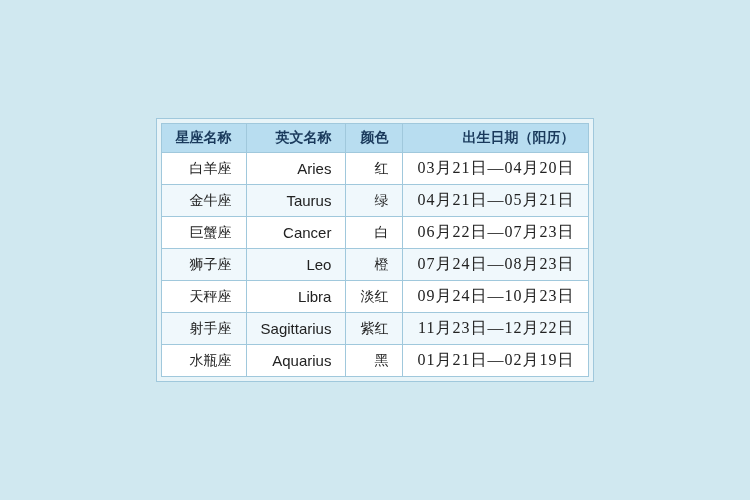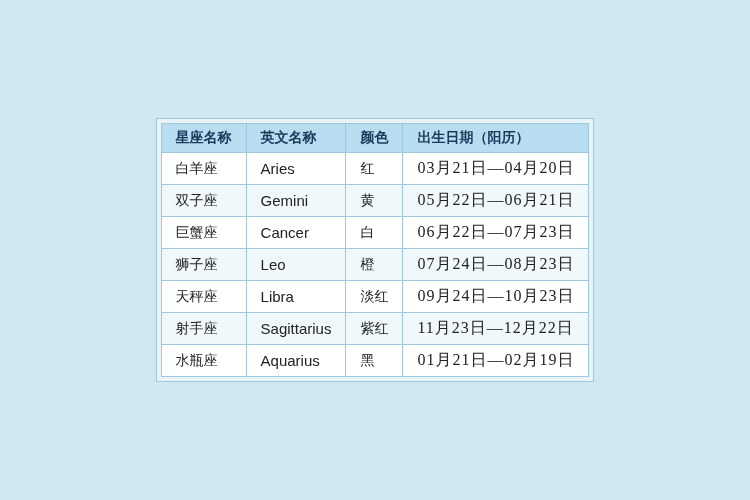--- a/index.html
+++ b/index.html
@@ -22,21 +22,21 @@
     }
 
     table {
       border-collapse: collapse;
       background-color: #ffffff;
     }
 
     th, td {
       border: 1px solid #a0c8dc;
       padding: 5px 14px;
-      text-align: left;
+      text-align: right;
       white-space: nowrap;
       color: #222;
     }
 
     thead th {
       background-color: #b8ddf0;
       font-weight: bold;
       color: #1a3a5c;
       font-size: 14px;
     }
@@ -74,24 +74,24 @@
       </tr>
     </thead>
     <tbody id="table-body">
     <tr>
           <td>白羊座</td>
           <td class="english">Aries</td>
           <td>红</td>
           <td class="date">03月21日—04月20日</td>
         </tr>
         <tr>
-          <td>双子座</td>
-          <td class="english">Gemini</td>
-          <td>黄</td>
-          <td class="date">05月22日—06月21日</td>
+          <td>金牛座</td>
+          <td class="english">Taurus</td>
+          <td>绿</td>
+          <td class="date">04月21日—05月21日</td>
         </tr>
         <tr>
           <td>巨蟹座</td>
           <td class="english">Cancer</td>
           <td>白</td>
           <td class="date">06月22日—07月23日</td>
         </tr>
         <tr>
           <td>狮子座</td>
           <td class="english">Leo</td>

